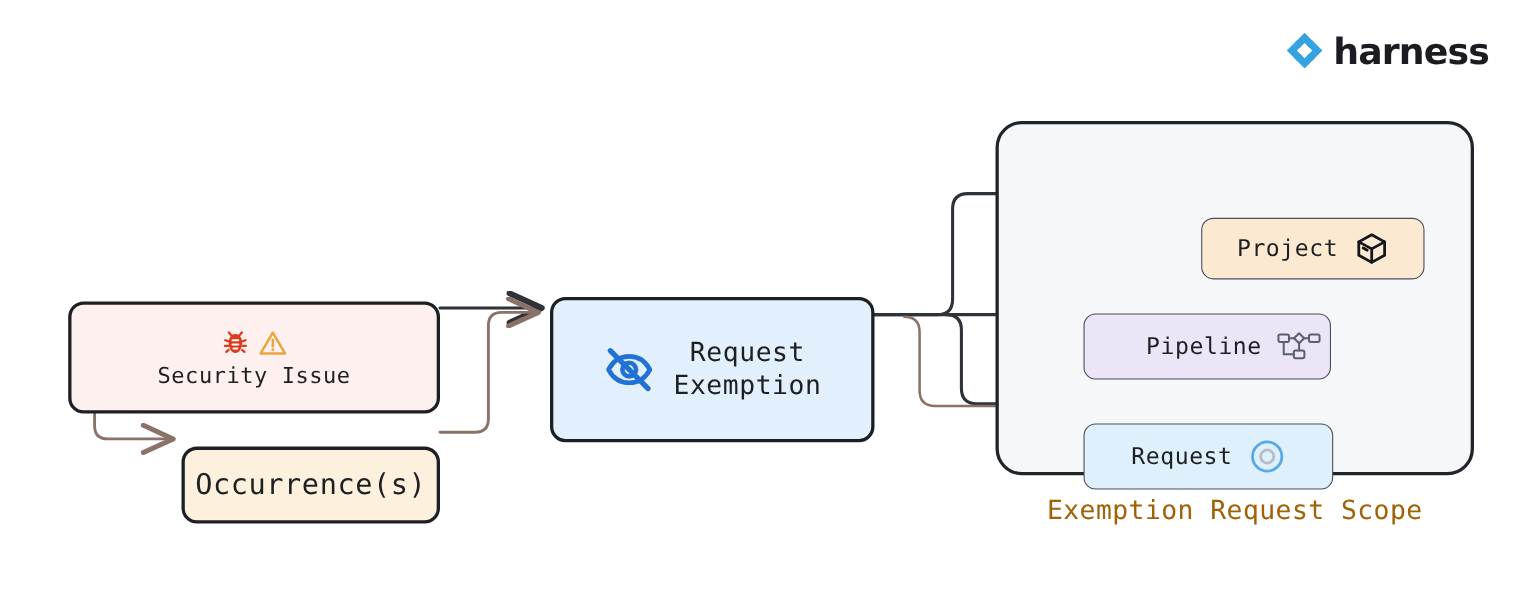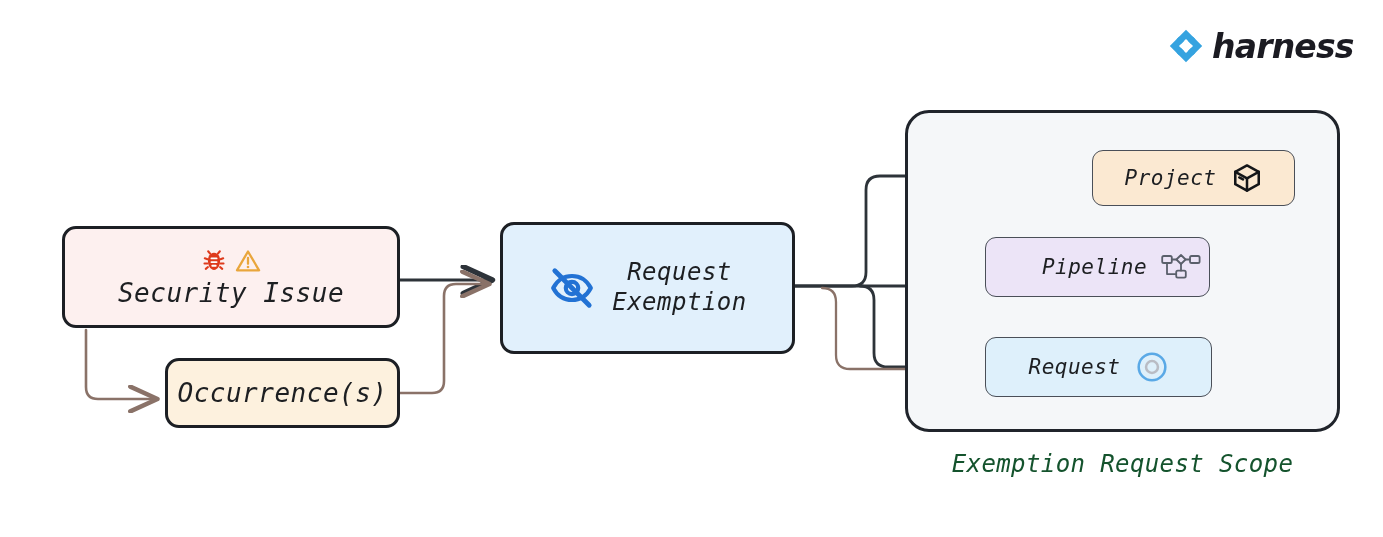--- a/index.html
+++ b/index.html
@@ -12,21 +12,20 @@
     height: 537px;
     font-family: "DejaVu Sans Mono", "Liberation Mono", monospace;
     overflow: hidden;
     position: relative;
   }
   #stage {
     position: relative;
     width: 1383px;
     height: 537px;
     background: #ffffff;
-    font-style: italic;
   }
 
   
   .brand {
     position: absolute;
     left: 1168px;
     top: 28px;
     display: flex;
     align-items: center;
     gap: 8px;
@@ -52,20 +51,21 @@
 
   
   .node {
     position: absolute;
     box-sizing: border-box;
     display: flex;
     align-items: center;
     justify-content: center;
     border-radius: 12px;
     color: #1d1f22;
+    margin-top: 48px;
   }
 
   .node-strong {
     border: 3px solid #1c1f24;
     border-radius: 14px;
   }
   .node-soft {
     border: 1.6px solid #4a4f58;
     border-radius: 11px;
   }
@@ -77,21 +77,21 @@
   }
 
   
   #security-issue {
     left: 62px; top: 226px;
     width: 338px; height: 102px;
     background: #fdf0ef;
     flex-direction: column;
     gap: 2px;
   }
-  #security-issue .node-label { font-size: 26px; letter-spacing: 0.5px; }
+  #security-issue .node-label { font-size: 20px; letter-spacing: 0.5px; }
   .emoji-row {
     display: flex;
     align-items: center;
     justify-content: center;
     gap: 8px;
     height: 30px;
   }
 
   
   #occurrences {
@@ -125,21 +125,21 @@
     border-radius: 24px;
   }
   #scope-caption {
     position: absolute;
     left: 905px; top: 450px;
     width: 435px;
     text-align: center;
     font-family: "DejaVu Sans Mono", "Liberation Mono", monospace;
     font-size: 24px;
     letter-spacing: 0.4px;
-    color: #14532d;
+    color: #a16207;
   }
 
   
   #project-node {
     left: 1092px; top: 150px;
     width: 203px; height: 56px;
     background: #fbe9d2;
     gap: 14px;
   }
   #pipeline-node {

